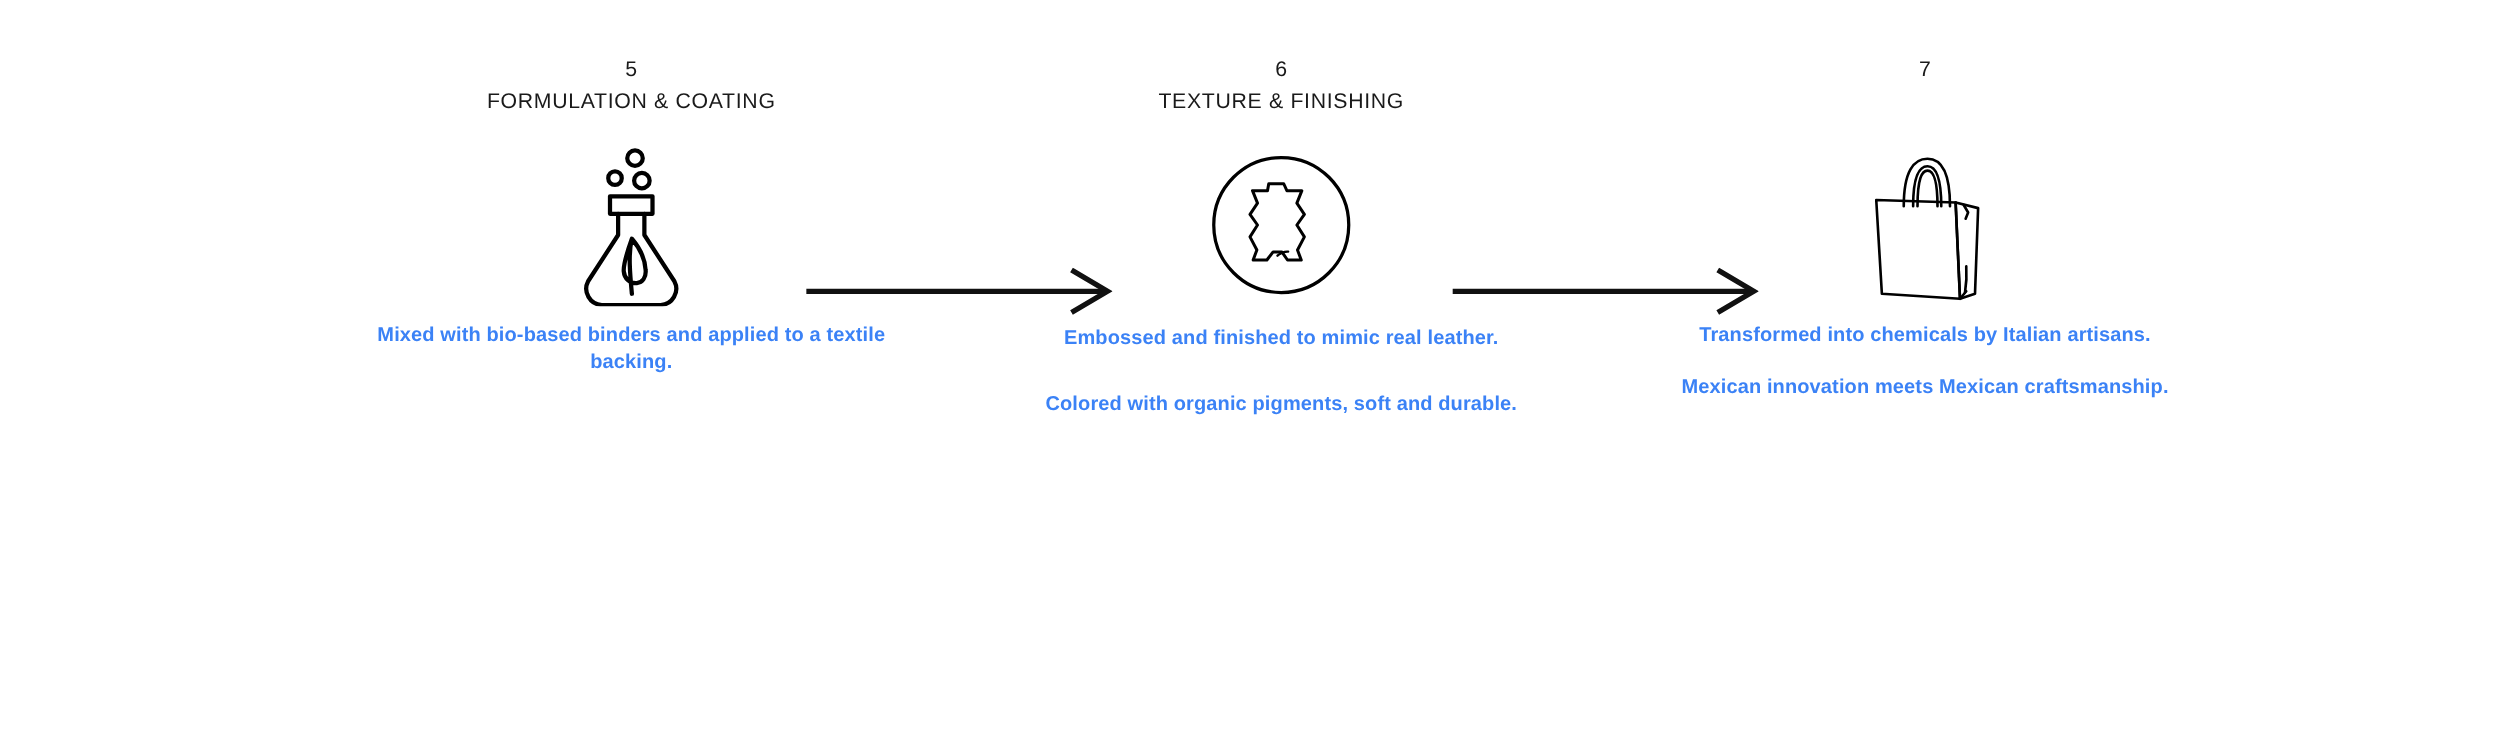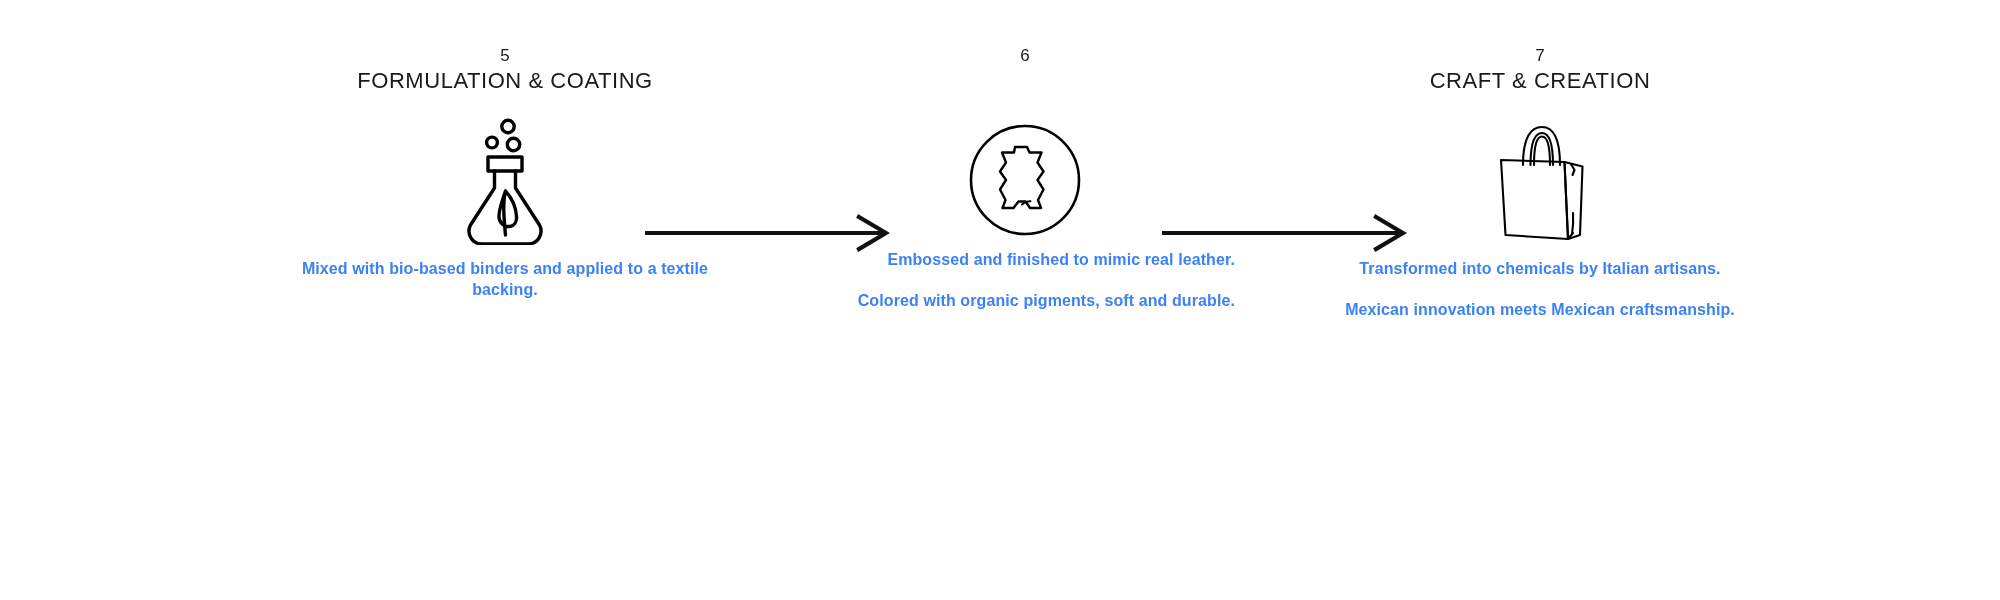--- a/index.html
+++ b/index.html
@@ -42,21 +42,21 @@
     text-align: center;
   }
   .step-number {
     font-size: 17px;
     line-height: 24px;
     letter-spacing: 0.2px;
     color: #1a1a1a;
     font-weight: 400;
   }
   .step-title {
-    font-size: 22px;
+    font-size: 17px;
     line-height: 25px;
     letter-spacing: 0.55px;
     color: #1a1a1a;
     font-weight: 400;
     white-space: nowrap;
   }
 
   
   .icon-wrap {
     position: absolute;
@@ -71,32 +71,32 @@
   .icon-wrap svg { display: block; }
 
   
   .col-body {
     position: absolute;
     left: 0;
     width: 420px;
     text-align: center;
   }
   #col-1 .col-body { top: 259px; }
-  #col-2 .col-body { top: 250px; text-align: right; }
+  #col-2 .col-body { top: 261px; }
   #col-3 .col-body { top: 259px; }
 
   .para {
     font-size: 16px;
     line-height: 20.6px;
     letter-spacing: 0.1px;
     color: #3b82f6;
     font-weight: 700;
   }
   .para + .para { margin-top: 20.5px; }
-  #col-2 .para + .para { margin-top: 20px; }
+  #col-2 .para + .para { margin-top: 32px; }
 
   
   .arrow {
     position: absolute;
     top: 214px;
     height: 38px;
   }
   #arrow-1 { left: 645px; width: 245px; }
   #arrow-2 { left: 1162px; width: 245px; }
   .arrow svg { display: block; }
@@ -137,20 +137,21 @@
     <svg width="245" height="38" viewBox="0 0 245 38" fill="none" stroke="#111111" stroke-width="4.2" stroke-linecap="square" stroke-linejoin="miter">
       <line x1="2" y1="19" x2="238" y2="19"></line>
       <polyline points="214,3 241,19 214,35" fill="none"></polyline>
     </svg>
   </div>
 
   <div class="col" id="col-2">
 
     <div class="col-header">
       <div class="step-number">6</div>
+      <div class="step-title">TEXTURE &amp; FINISHING</div>
     </div>
 
     <div class="icon-wrap">
 
       <svg width="112" height="112" viewBox="0 0 112 112" fill="none" stroke="#000000" stroke-linecap="round" stroke-linejoin="round">
         <circle cx="56" cy="56" r="54" stroke-width="2.6"></circle>
         <path d="M46 23 h 12 l 2.5 5.5 h 12 l -4 10 l 6 9 l -6 8.5 l 6 9.5
                  l -5.5 10.5 l 3 8 h -11 l -4.5 -6.5 h -7 l -5 6.5 h -11 l 3 -8
                  l -5.5 -10.5 l 6 -9.5 l -6 -8.5 l 6 -9 l -4 -10 h 12 Z" stroke-width="2.4"></path>
         <path d="M53 80.5 c 2.5 -2.2 5.5 -3.4 8.5 -3.2" stroke-width="1.9"></path>
@@ -167,21 +168,20 @@
     <svg width="245" height="38" viewBox="0 0 245 38" fill="none" stroke="#111111" stroke-width="4.2" stroke-linecap="square" stroke-linejoin="miter">
       <line x1="2" y1="19" x2="238" y2="19"></line>
       <polyline points="214,3 241,19 214,35" fill="none"></polyline>
     </svg>
   </div>
 
   <div class="col" id="col-3">
 
     <div class="col-header">
       <div class="step-number">7</div>
-      <div class="step-title">CRAFT &amp; CREATION</div>
     </div>
 
     <div class="icon-wrap">
 
       <svg width="100" height="130" viewBox="0 0 100 130" fill="none" stroke="#000000" stroke-width="2.1" stroke-linecap="round" stroke-linejoin="round">
         <path d="M33 50 C 33 22 41 12 52 12 C 63 12 70 22 70 50"></path>
         <path d="M40.5 50 C 40.5 26 45.5 18 52 18 C 58.5 18 63 26 63 50"></path>
         <path d="M44 50 C 44 28 47.5 21.5 52 21.5 C 56.5 21.5 60 28 60 50"></path>
         <path d="M11 45 L 74.5 47 L 78 124 L 15.5 120 Z"></path>
         <path d="M74.5 47 L 92.5 51.5 L 90 120 L 78 124"></path>

